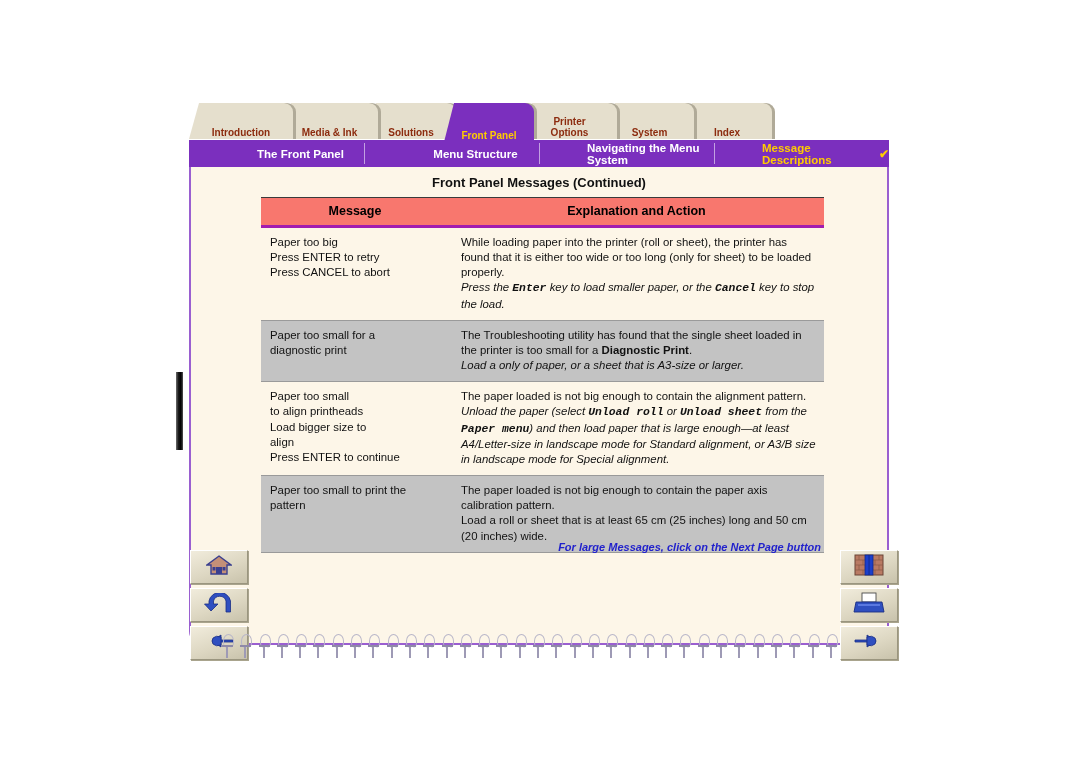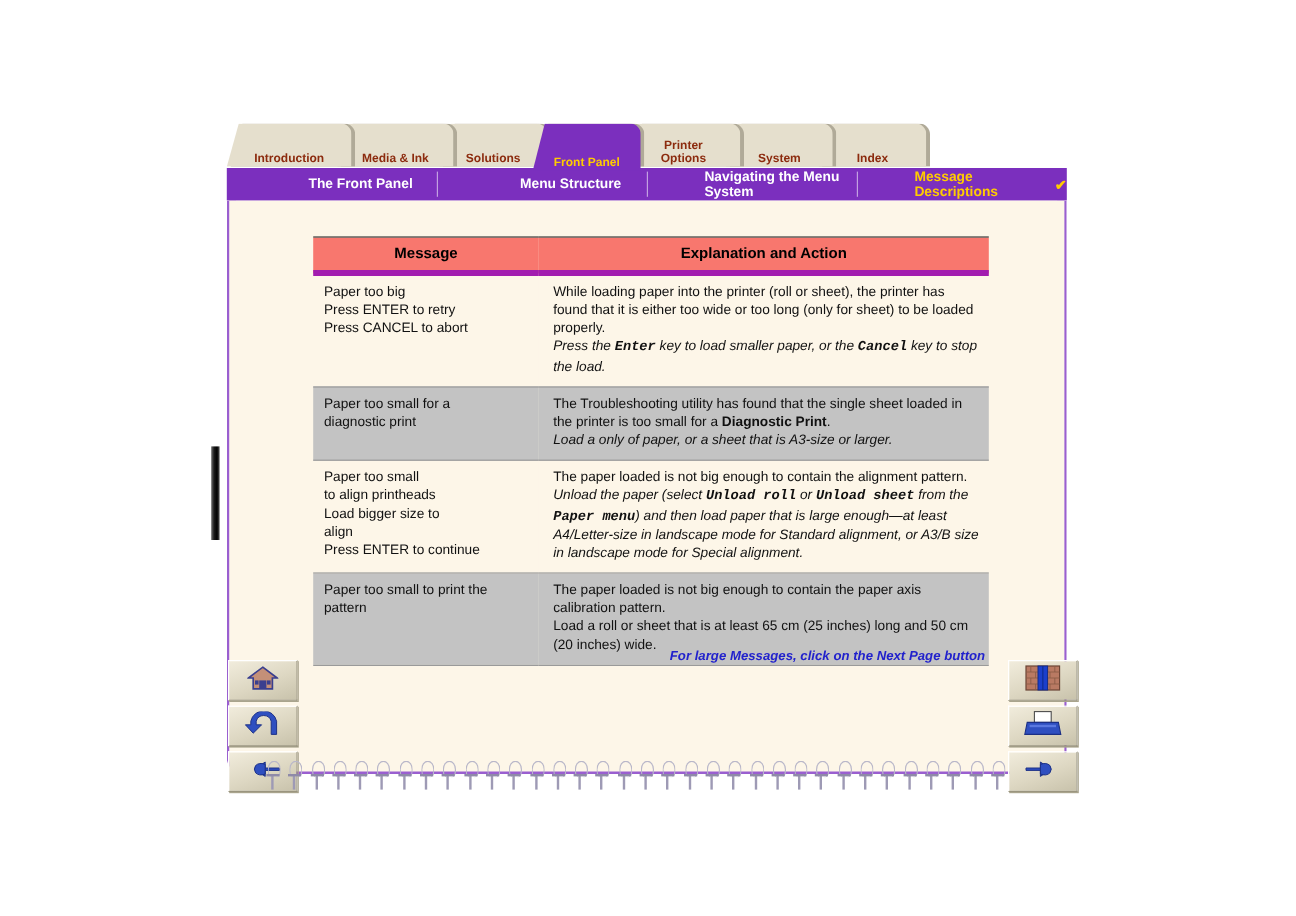--- a/index.html
+++ b/index.html
@@ -77,21 +77,21 @@
     position:absolute;left:70px;top:30px;width:563px;
     border-collapse:collapse;
     table-layout:fixed;
   }
   #msgtable th{
     background:#f8776e;
     color:#000;
     font-size:12.5px;font-weight:bold;
     padding:6px 0 7px 0;
     border-top:1.5px solid #3a3a3a;
-    border-bottom:5px solid #a21caf;
+    border-bottom:3px solid #a21caf;
   }
   #msgtable th.c1{width:188px;}
   #msgtable th.c2{width:375px;}
   #msgtable td{
     vertical-align:top;
     font-size:11.4px;color:#111;
     padding:7px 8px 8px 8px;
     line-height:1.33;
     border-bottom:1.5px solid #9a9a9a;
   }
@@ -200,20 +200,21 @@
     <div class="subitem">
       <span>Navigating the Menu System</span>
     </div>
     <div class="subitem current">
       <span>Message Descriptions</span>
       <span class="chk">✔</span>
     </div>
   </div>
 
 <div id="page">
+  <div id="page-title">Front Panel Messages (Continued)</div>
 
   <table id="msgtable">
     <thead>
       <tr>
         <th class="c1">Message</th>
         <th class="c2">Explanation and Action</th>
       </tr>
     </thead>
     <tbody id="msgbody">
         <tr class="norm">

